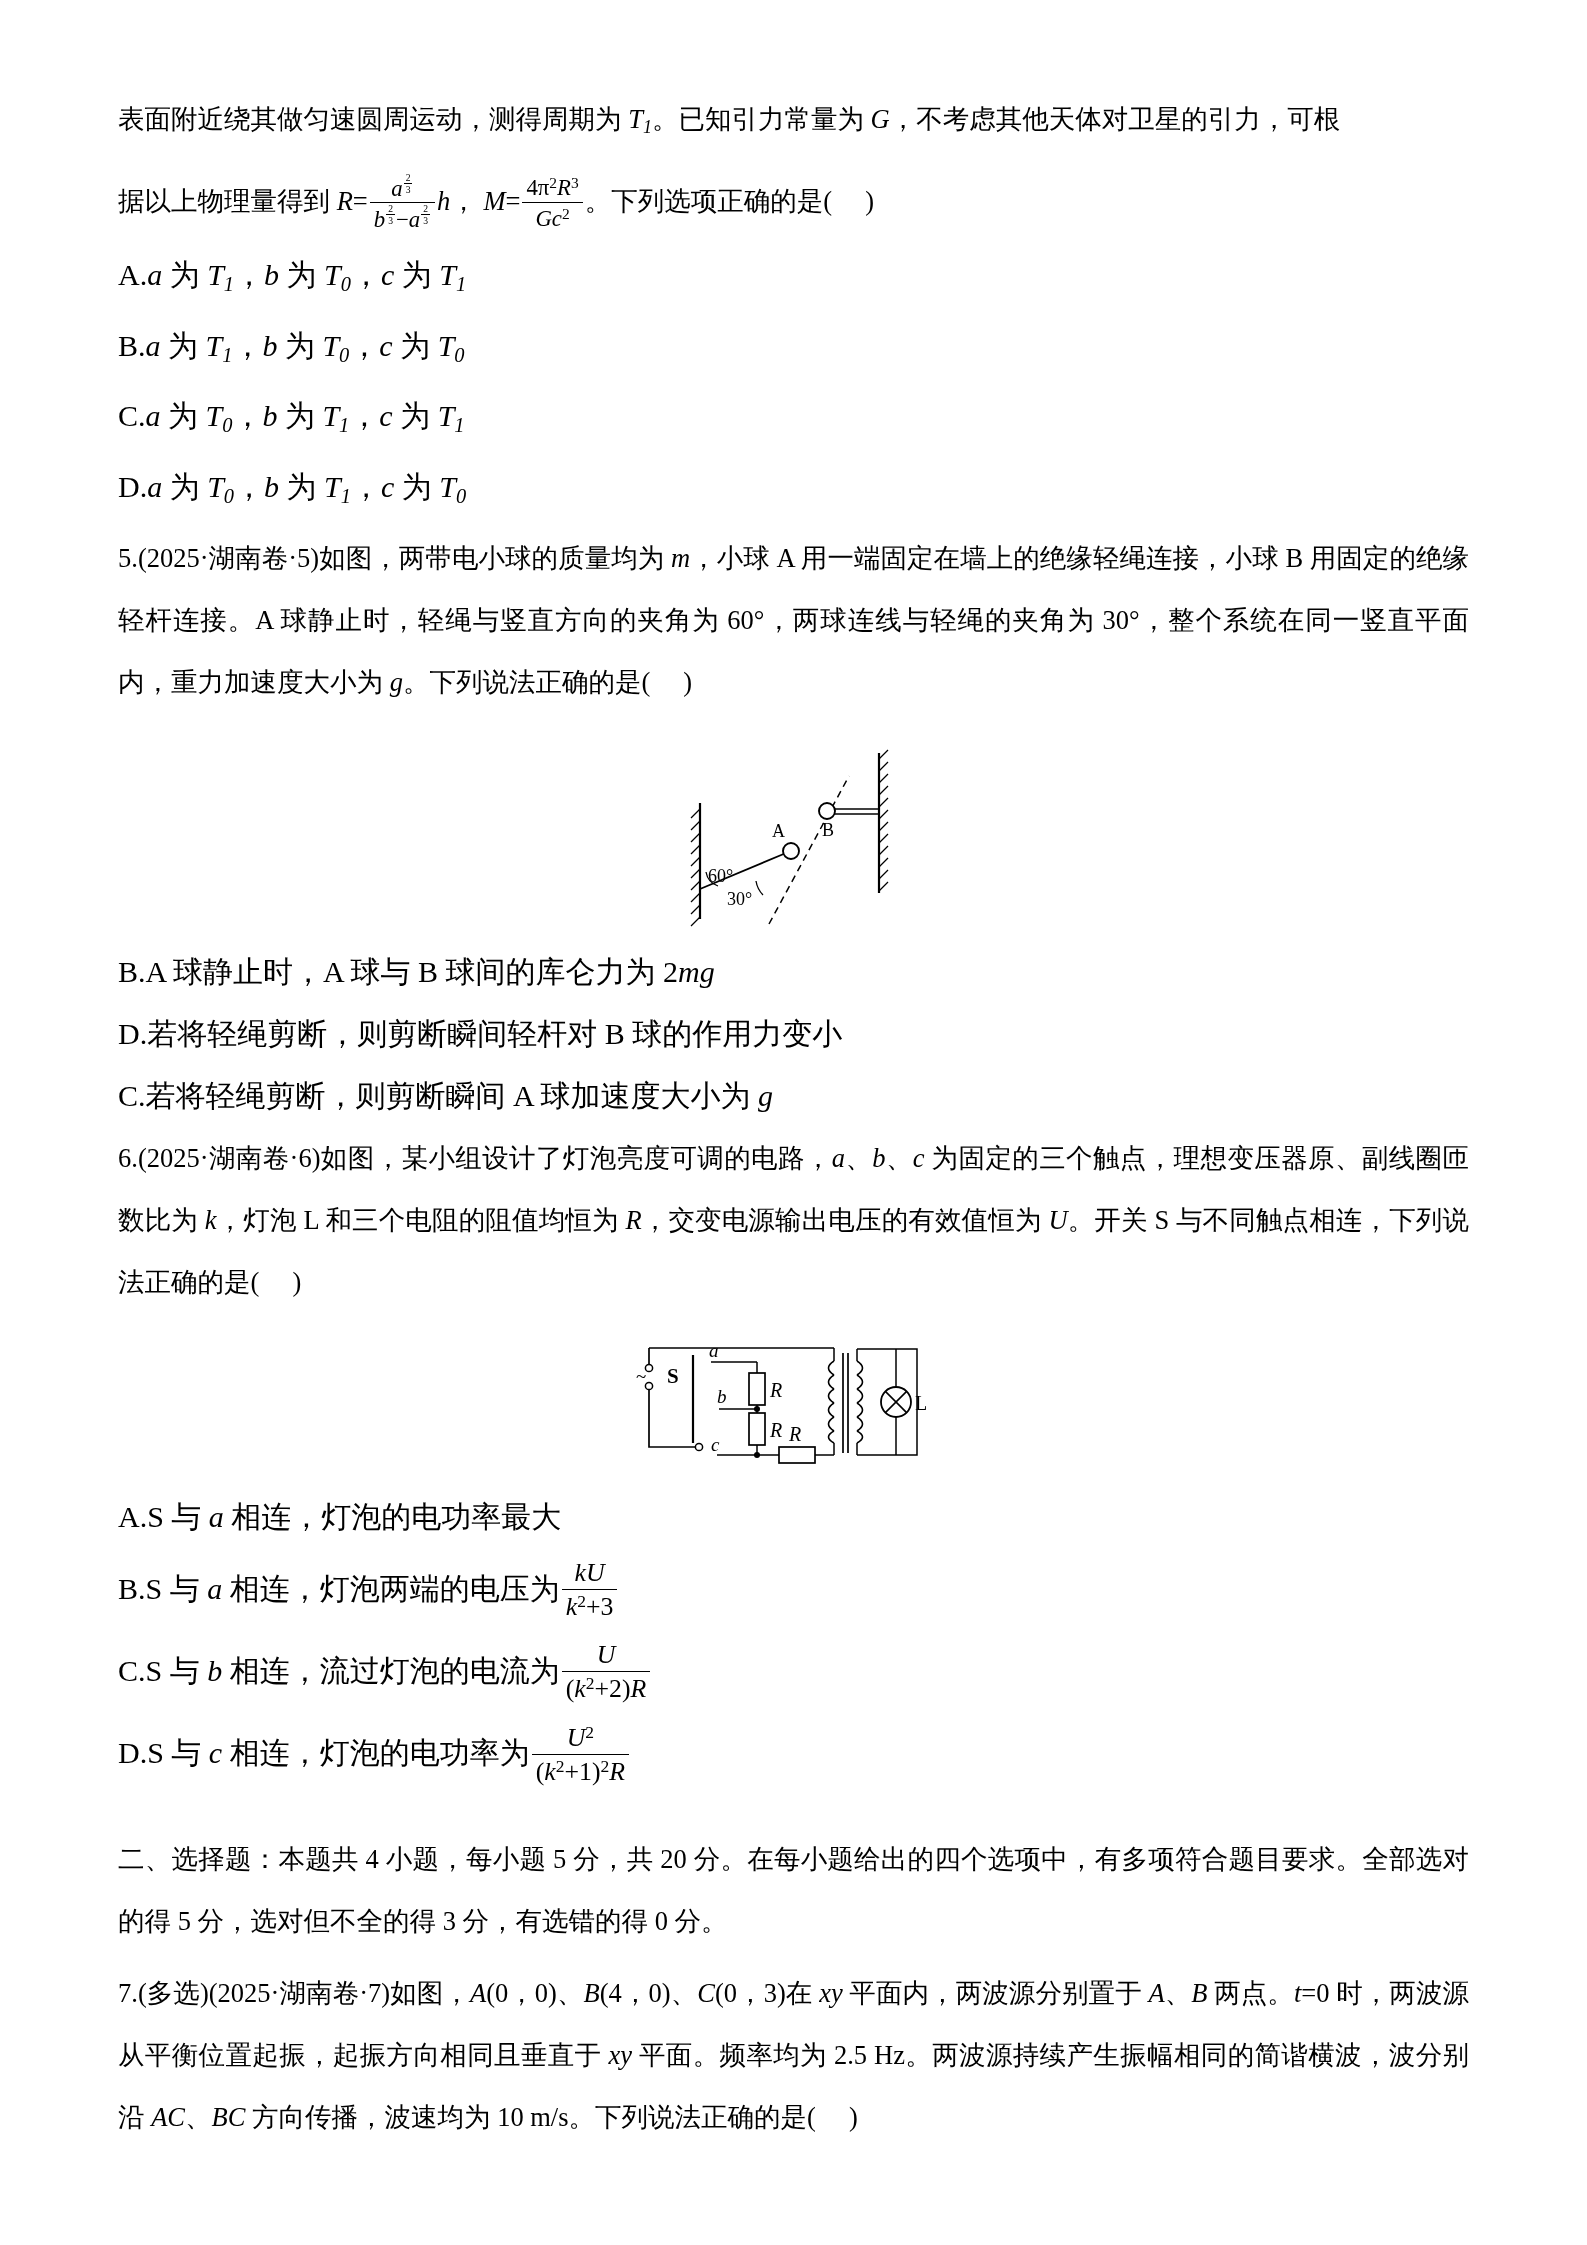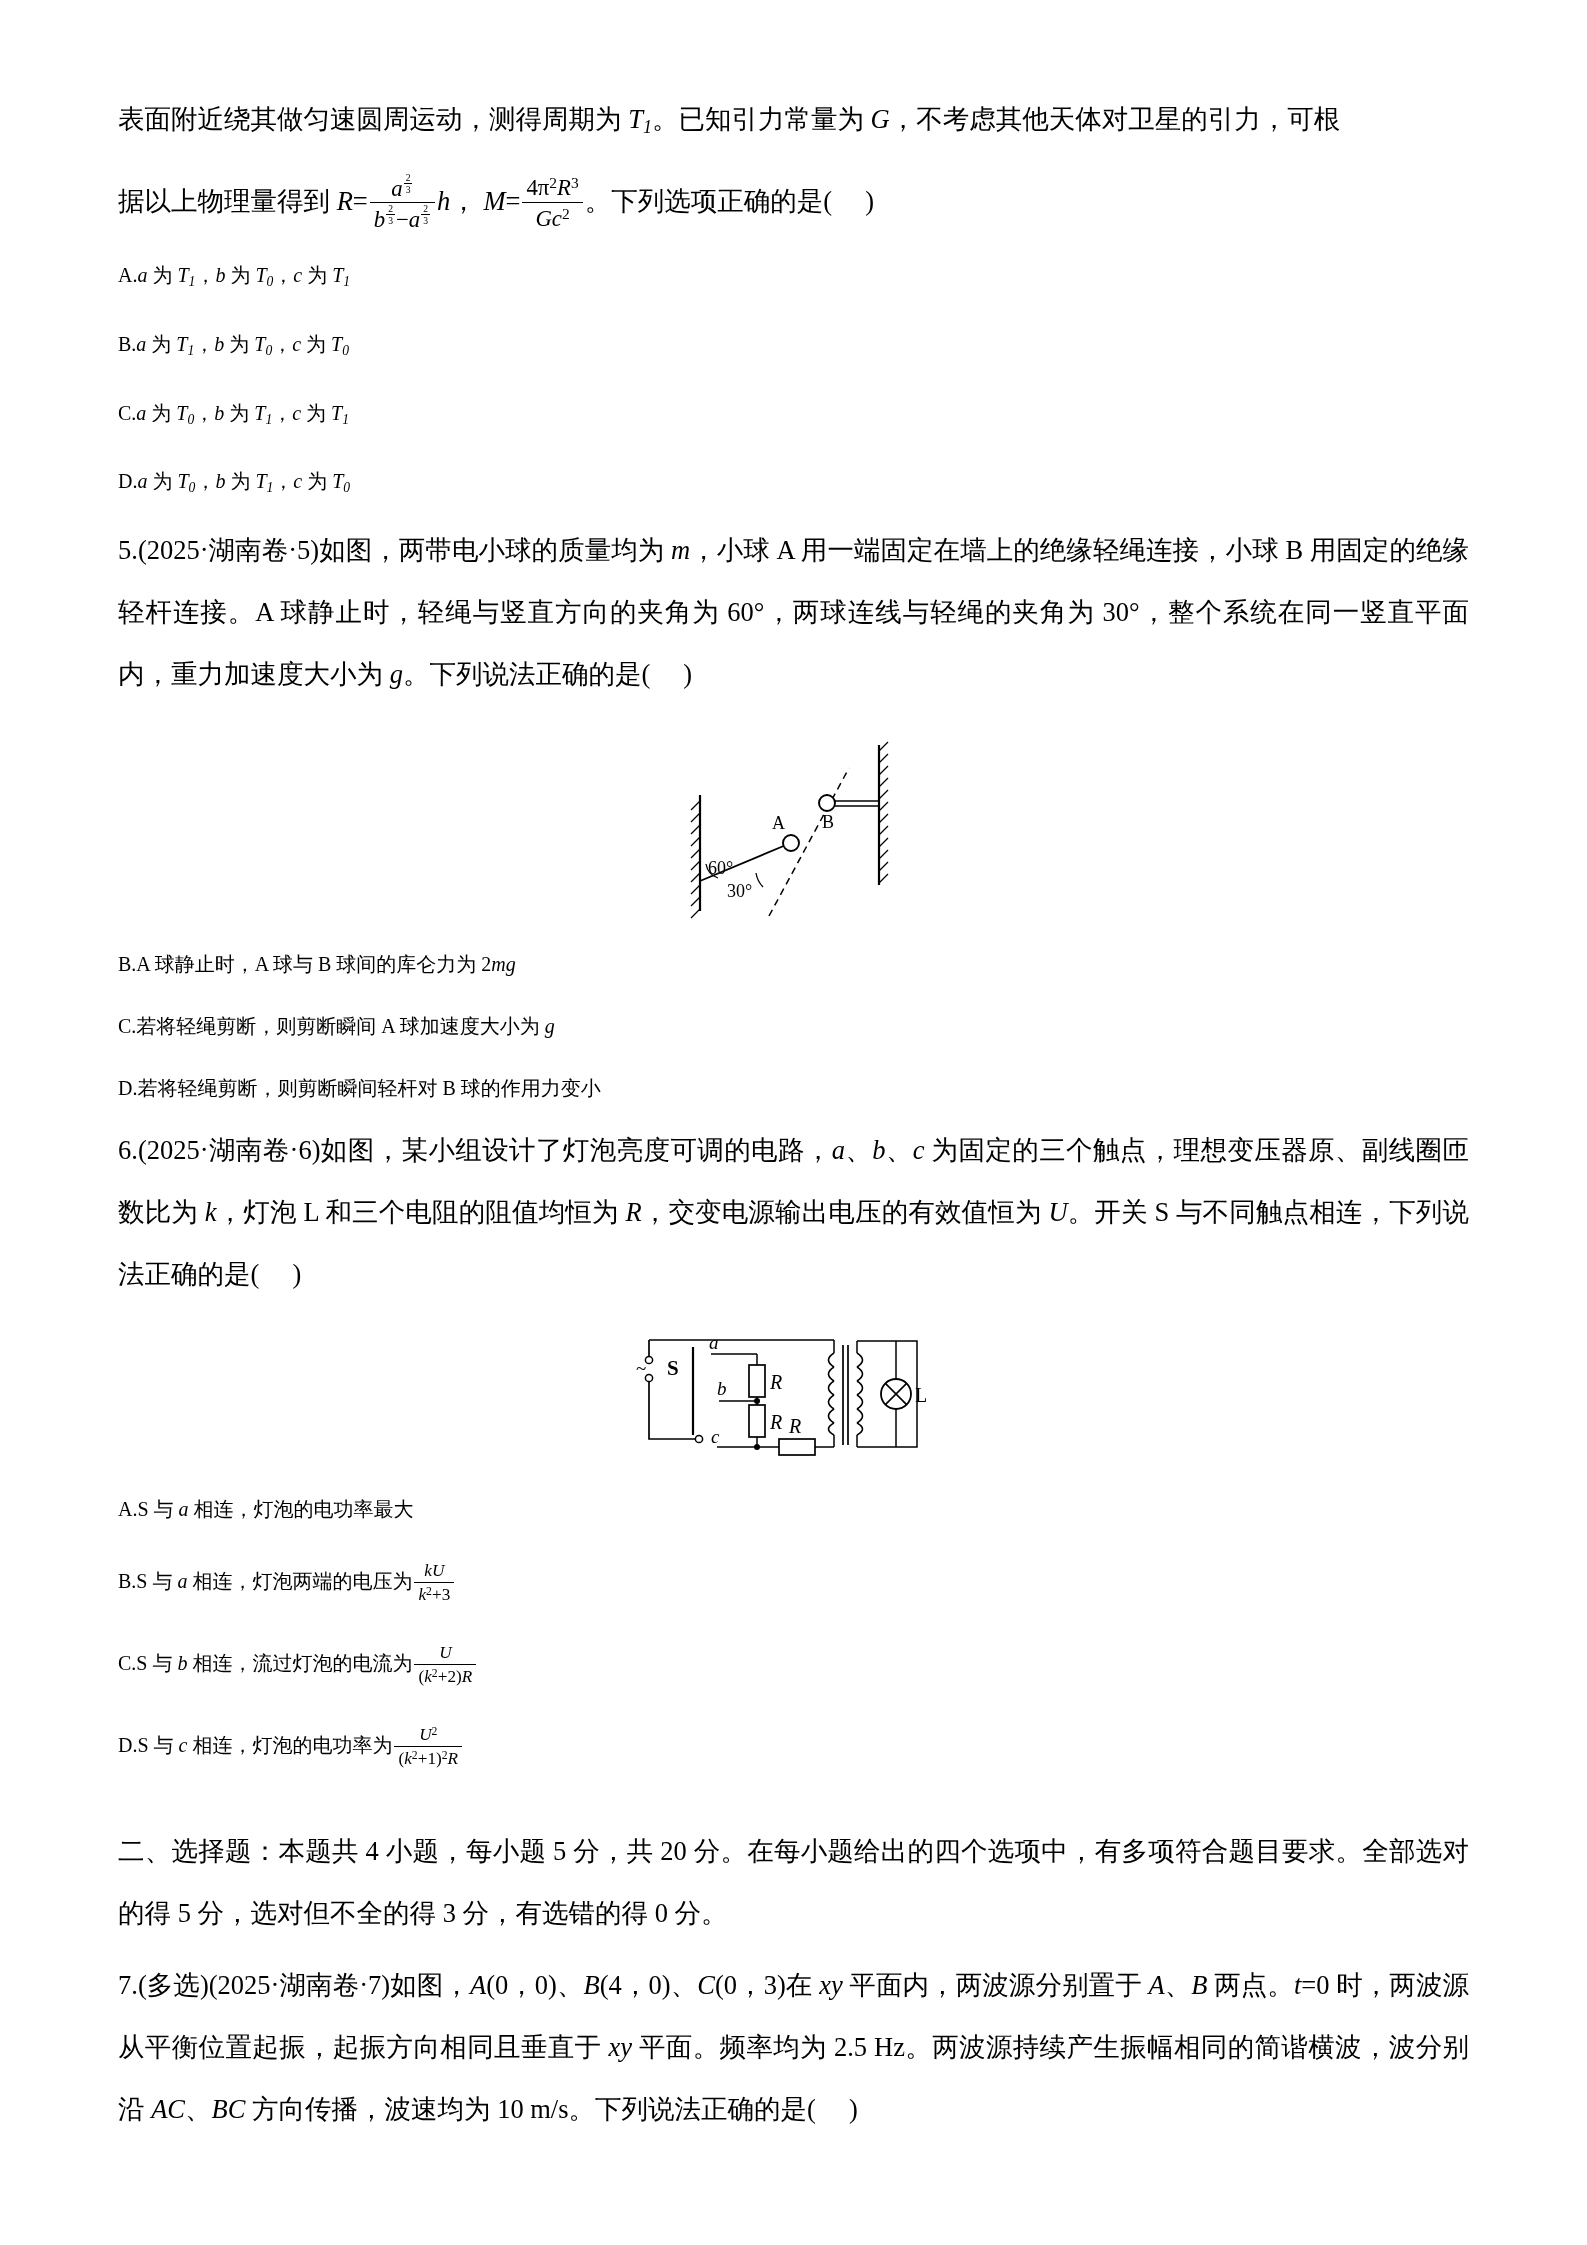--- a/index.html
+++ b/index.html
@@ -22,21 +22,21 @@
     height: 1974px;
   }
   .para {
     font-size: 26.5px;
     line-height: 62px;
     text-align: justify;
     text-justify: inter-ideograph;
     margin: 0 0 0 0;
   }
   .opt {
-    font-size: 20px;
+    font-size: 30px;
     line-height: 62px;
     margin: 0;
   }
   .opt-frac {
     line-height: 82px;
   }
   .gap-sm { height: 10px; }
   .gap-lg { height: 34px; }
   i.v, .it { font-style: italic; font-family: "Liberation Serif", serif; }
   sub { font-size: 0.68em; vertical-align: -0.28em; font-style: italic;}
@@ -166,22 +166,22 @@
       <path d="M 92 140 A 26 26 0 0 0 99 154" fill="none" stroke="#000" stroke-width="1.3"></path>
 
       <text x="44" y="141" font-family="Liberation Serif, serif" font-size="18">60°</text>
       <text x="63" y="164" font-family="Liberation Serif, serif" font-size="18">30°</text>
       <text x="108" y="96" font-family="Liberation Serif, serif" font-size="18">A</text>
       <text x="158" y="95" font-family="Liberation Serif, serif" font-size="18">B</text>
     </svg>
   </div>
 
   <div class="opt">B.A 球静止时，A 球与 B 球间的库仑力为 2<i class="v">mg</i></div>
+  <div class="opt">D.若将轻绳剪断，则剪断瞬间轻杆对 B 球的作用力变小</div>
   <div class="opt">C.若将轻绳剪断，则剪断瞬间 A 球加速度大小为 <i class="v">g</i></div>
-  <div class="opt">D.若将轻绳剪断，则剪断瞬间轻杆对 B 球的作用力变小</div>
 
   <div class="para">
     6.(2025·湖南卷·6)如图，某小组设计了灯泡亮度可调的电路，<i class="v">a</i>、<i class="v">b</i>、<i class="v">c</i> 为固定的三个触点，理想变压器原、副线圈匝数比为 <i class="v">k</i>，灯泡 L 和三个电阻的阻值均恒为 <i class="v">R</i>，交变电源输出电压的有效值恒为 <i class="v">U</i>。开关 S 与不同触点相连，下列说法正确的是(&nbsp;&nbsp;&nbsp;&nbsp;&nbsp;)
   </div>
 
   <div class="figwrap fig6">
     <svg width="330" height="135" viewBox="0 0 330 135">
       <g stroke="#000" stroke-width="1.7" fill="none">
 
         <path d="M 20 13 L 20 30"></path>

